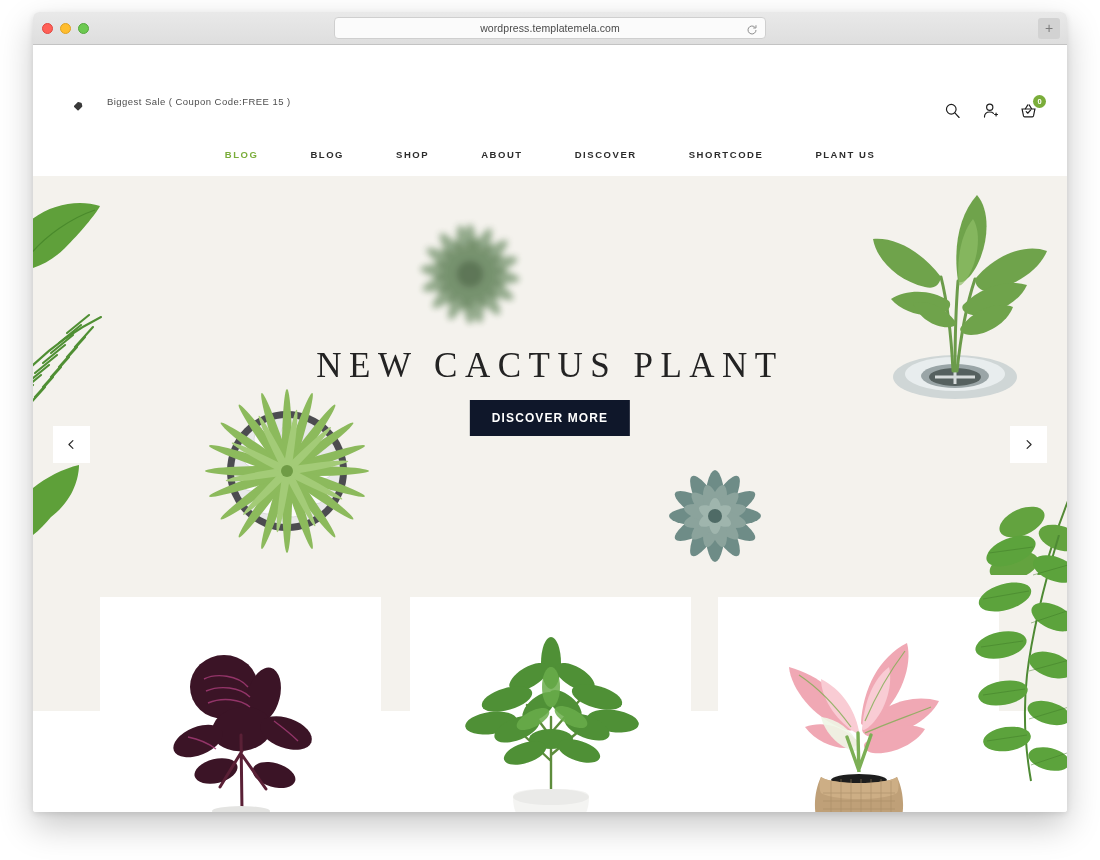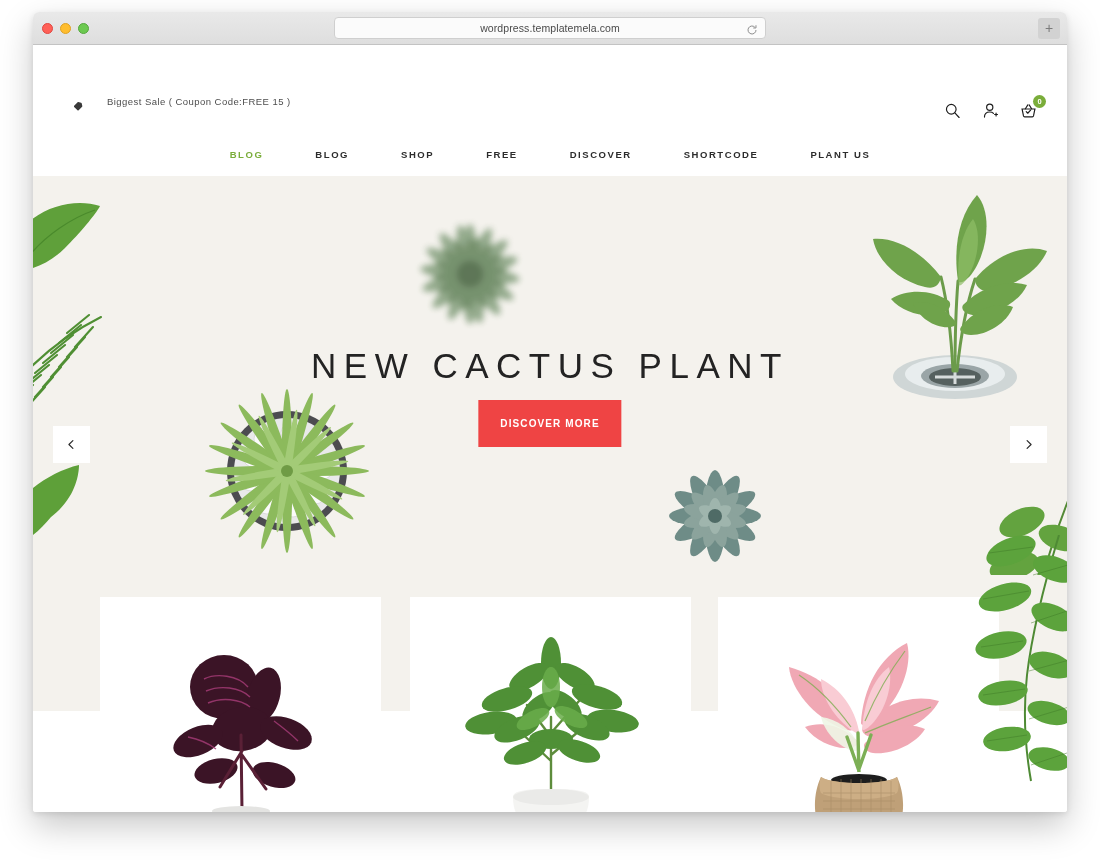--- a/index.html
+++ b/index.html
@@ -203,40 +203,40 @@
     height: 399px;
     background: #f4f2ed;
     overflow: hidden;
   }
 
   .hero-title {
     position: absolute;
     left: 50%;
     transform: translateX(-50%);
     top: 170px;
-    font-family: Liberation Sans, sans-serif;
+    font-family: Liberation Serif, serif;
     font-size: 35px;
     font-weight: 300;
     color: #232323;
     letter-spacing: 7.5px;
     white-space: nowrap;
     text-align: right;
   }
 
   .hero-cta {
     position: absolute;
     left: 50%;
     transform: translateX(-50%);
     top: 224px;
-    background: #ef4444;
+    background: #0f172a;
     color: #ffffff;
-    font-size: 10px;
+    font-size: 12px;
     font-weight: 700;
     letter-spacing: 1.1px;
-    padding: 18px 22px;
+    padding: 11px 22px;
     border: none;
     cursor: pointer;
     font-family: "Liberation Sans", sans-serif;
   }
 
   .hero-arrow {
     position: absolute;
     top: 250px;
     width: 37px;
     height: 37px;
@@ -380,21 +380,21 @@
             <path d="M6.6 10.2l1.6 1.7 3-3.2" stroke-linecap="round" stroke-linejoin="round"></path>
           </svg>
           <span class="cart-badge">0</span>
         </span>
       </div>
 
       <nav class="main-nav">
         <a class="nav-item active">BLOG</a>
         <a class="nav-item">BLOG</a>
         <a class="nav-item">SHOP</a>
-        <a class="nav-item">FREE</a>
+        <a class="nav-item">ABOUT</a>
         <a class="nav-item">DISCOVER</a>
         <a class="nav-item">SHORTCODE</a>
         <a class="nav-item">PLANT US</a>
       </nav>
     </header>
 
     <section class="hero">
 
       <div class="deco left-leaf-1">
         <svg viewBox="0 0 95 80" width="95" height="80">

